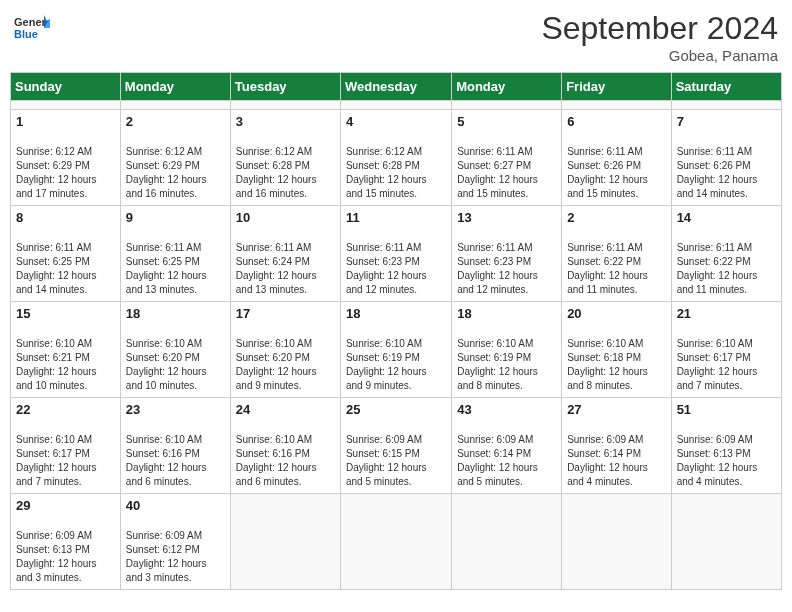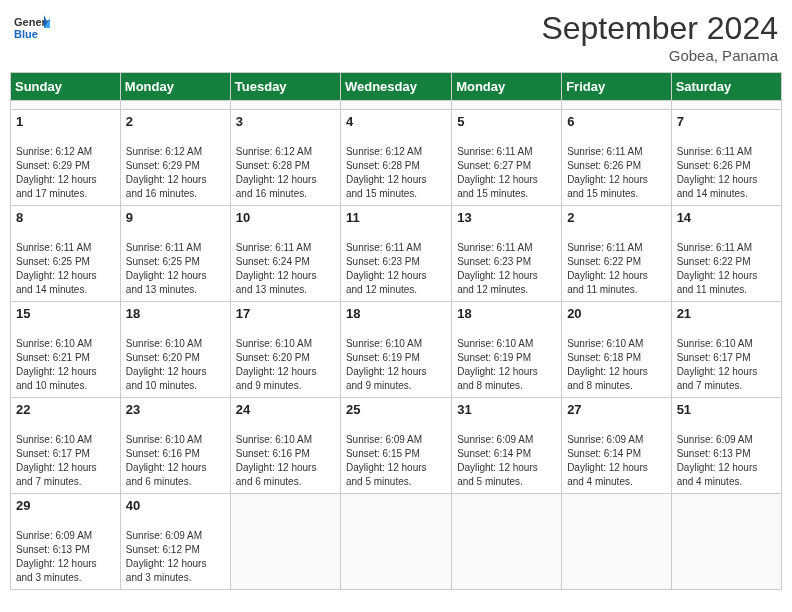--- a/index.html
+++ b/index.html
@@ -294,21 +294,21 @@
 and 6 minutes.</div>
         </td>
         <td>
           <span class="day-number">25</span>
           <div class="day-info" style="white-space: pre-line;">Sunrise: 6:09 AM
 Sunset: 6:15 PM
 Daylight: 12 hours
 and 5 minutes.</div>
         </td>
         <td>
-          <span class="day-number">31</span>
+          <span class="day-number">43</span>
           <div class="day-info" style="white-space: pre-line;">Sunrise: 6:09 AM
 Sunset: 6:14 PM
 Daylight: 12 hours
 and 5 minutes.</div>
         </td>
         <td>
           <span class="day-number">27</span>
           <div class="day-info" style="white-space: pre-line;">Sunrise: 6:09 AM
 Sunset: 6:14 PM
 Daylight: 12 hours

